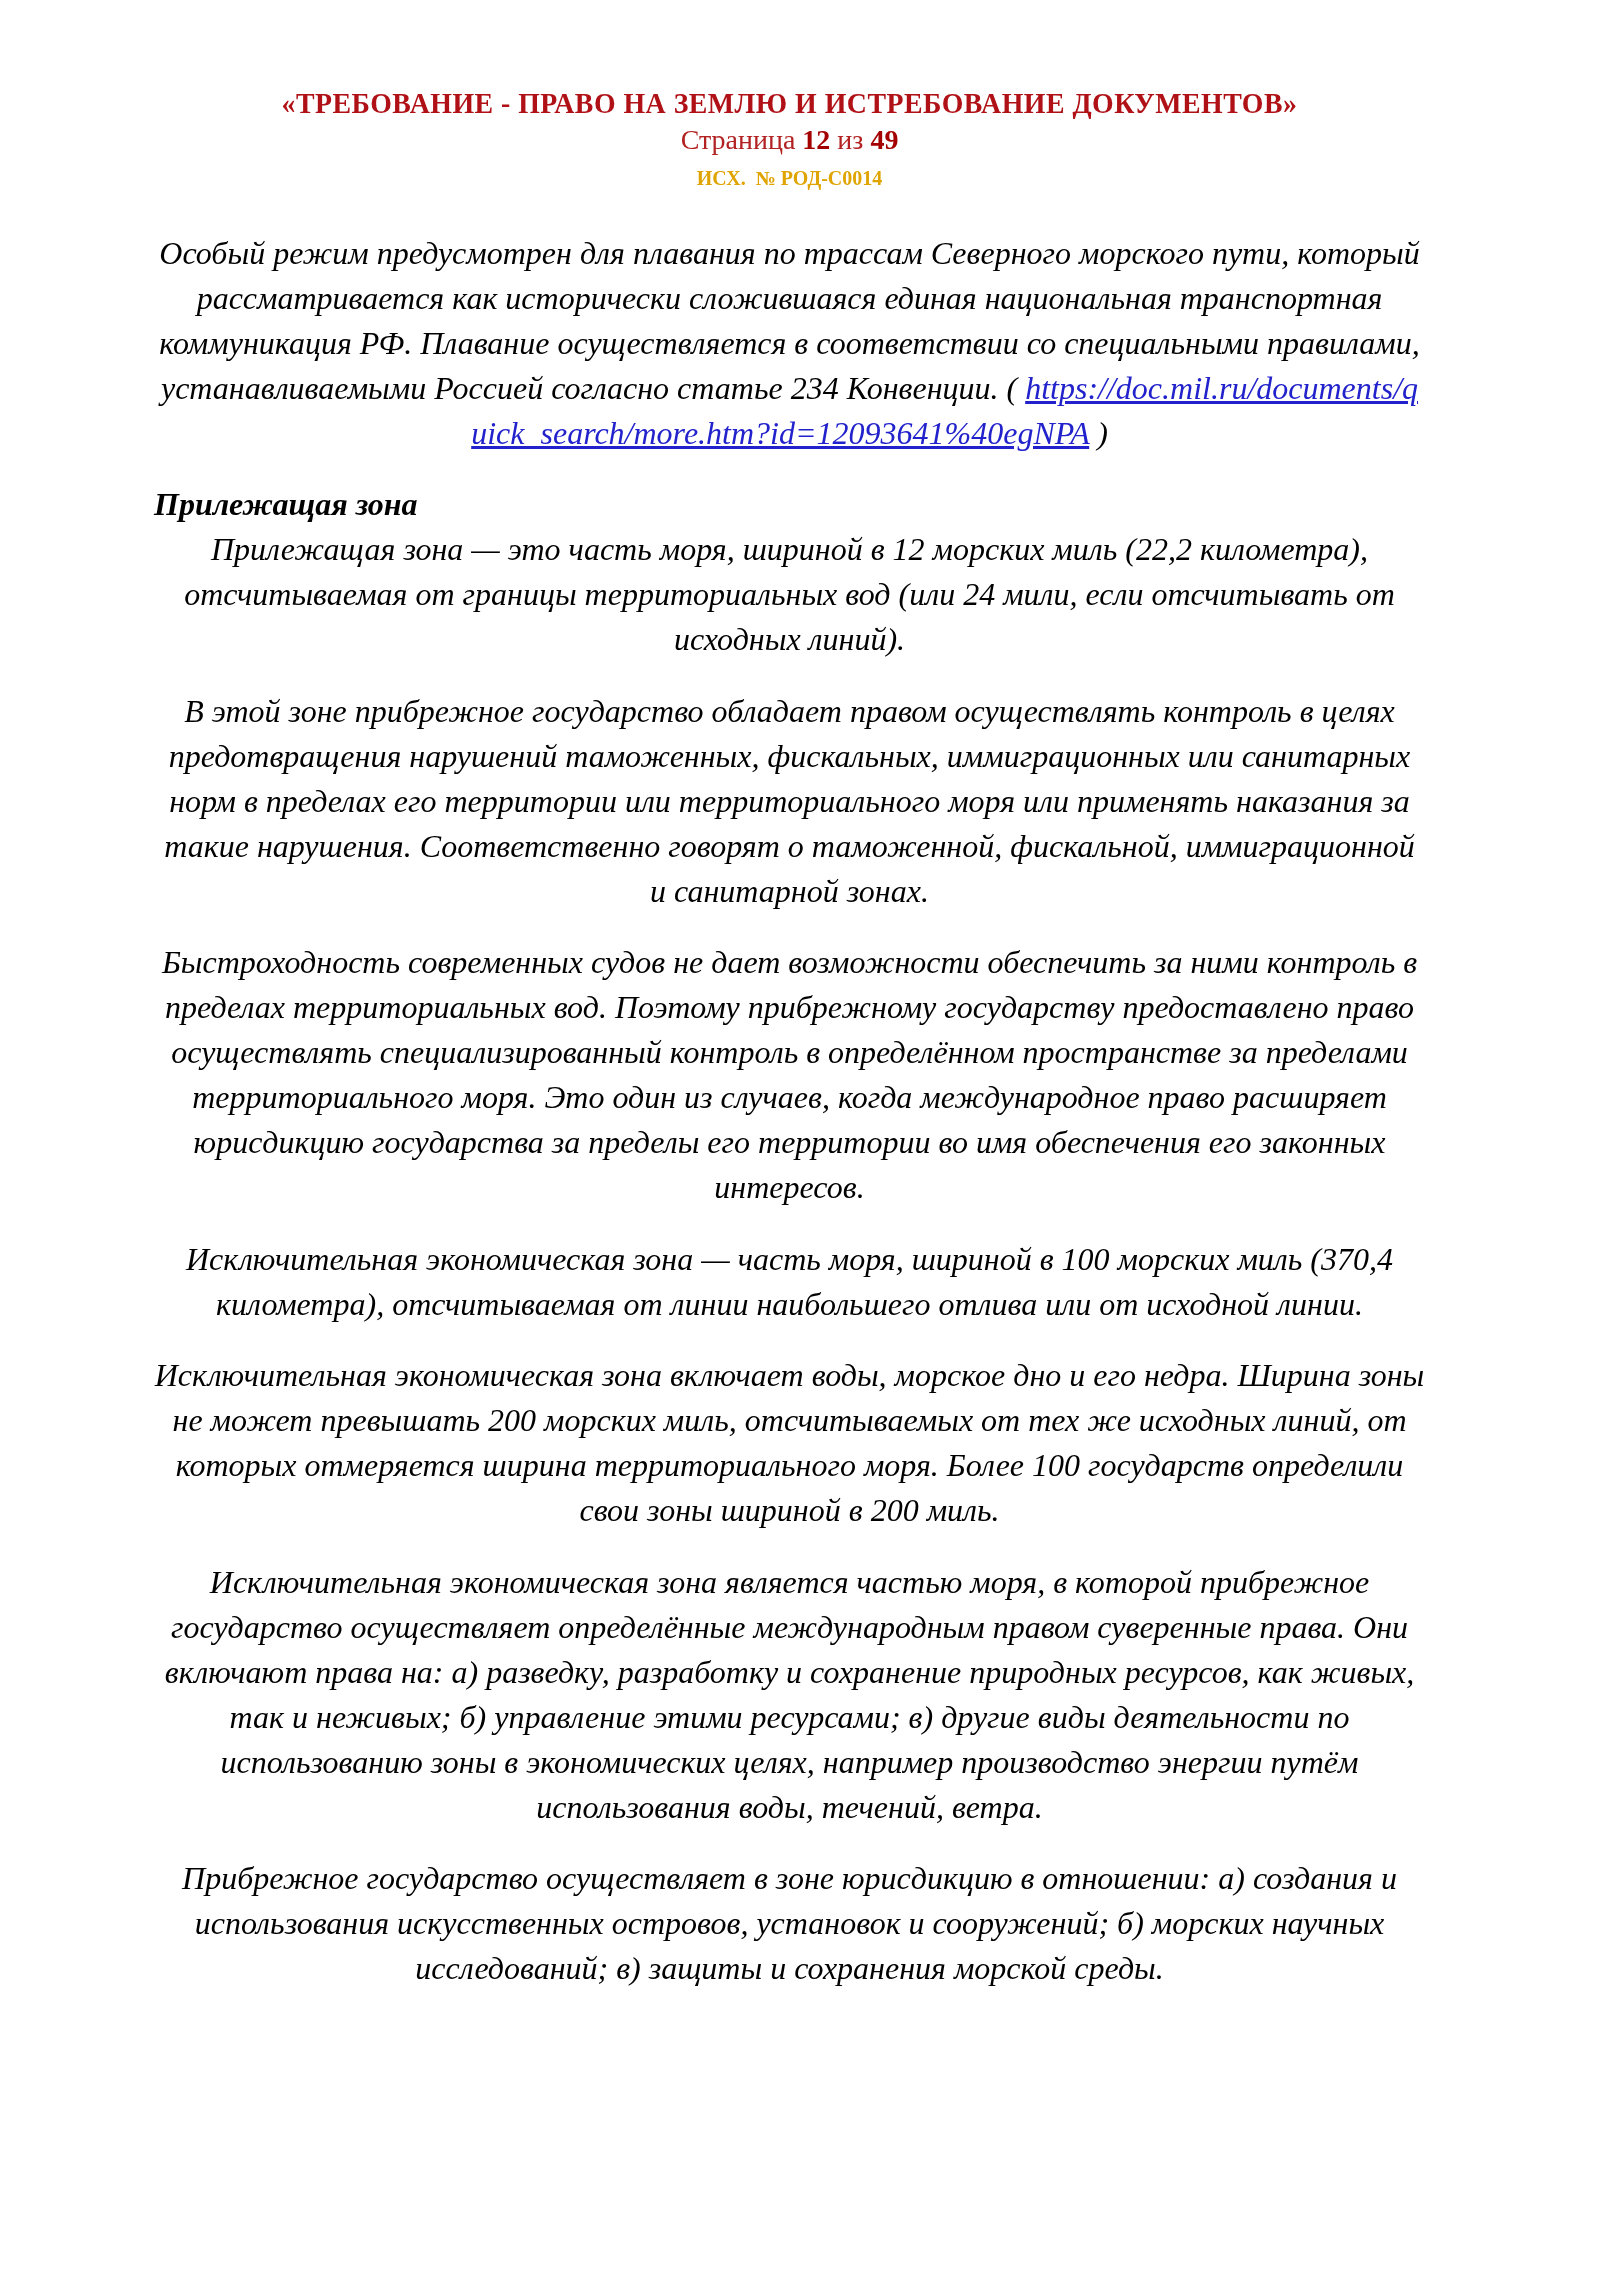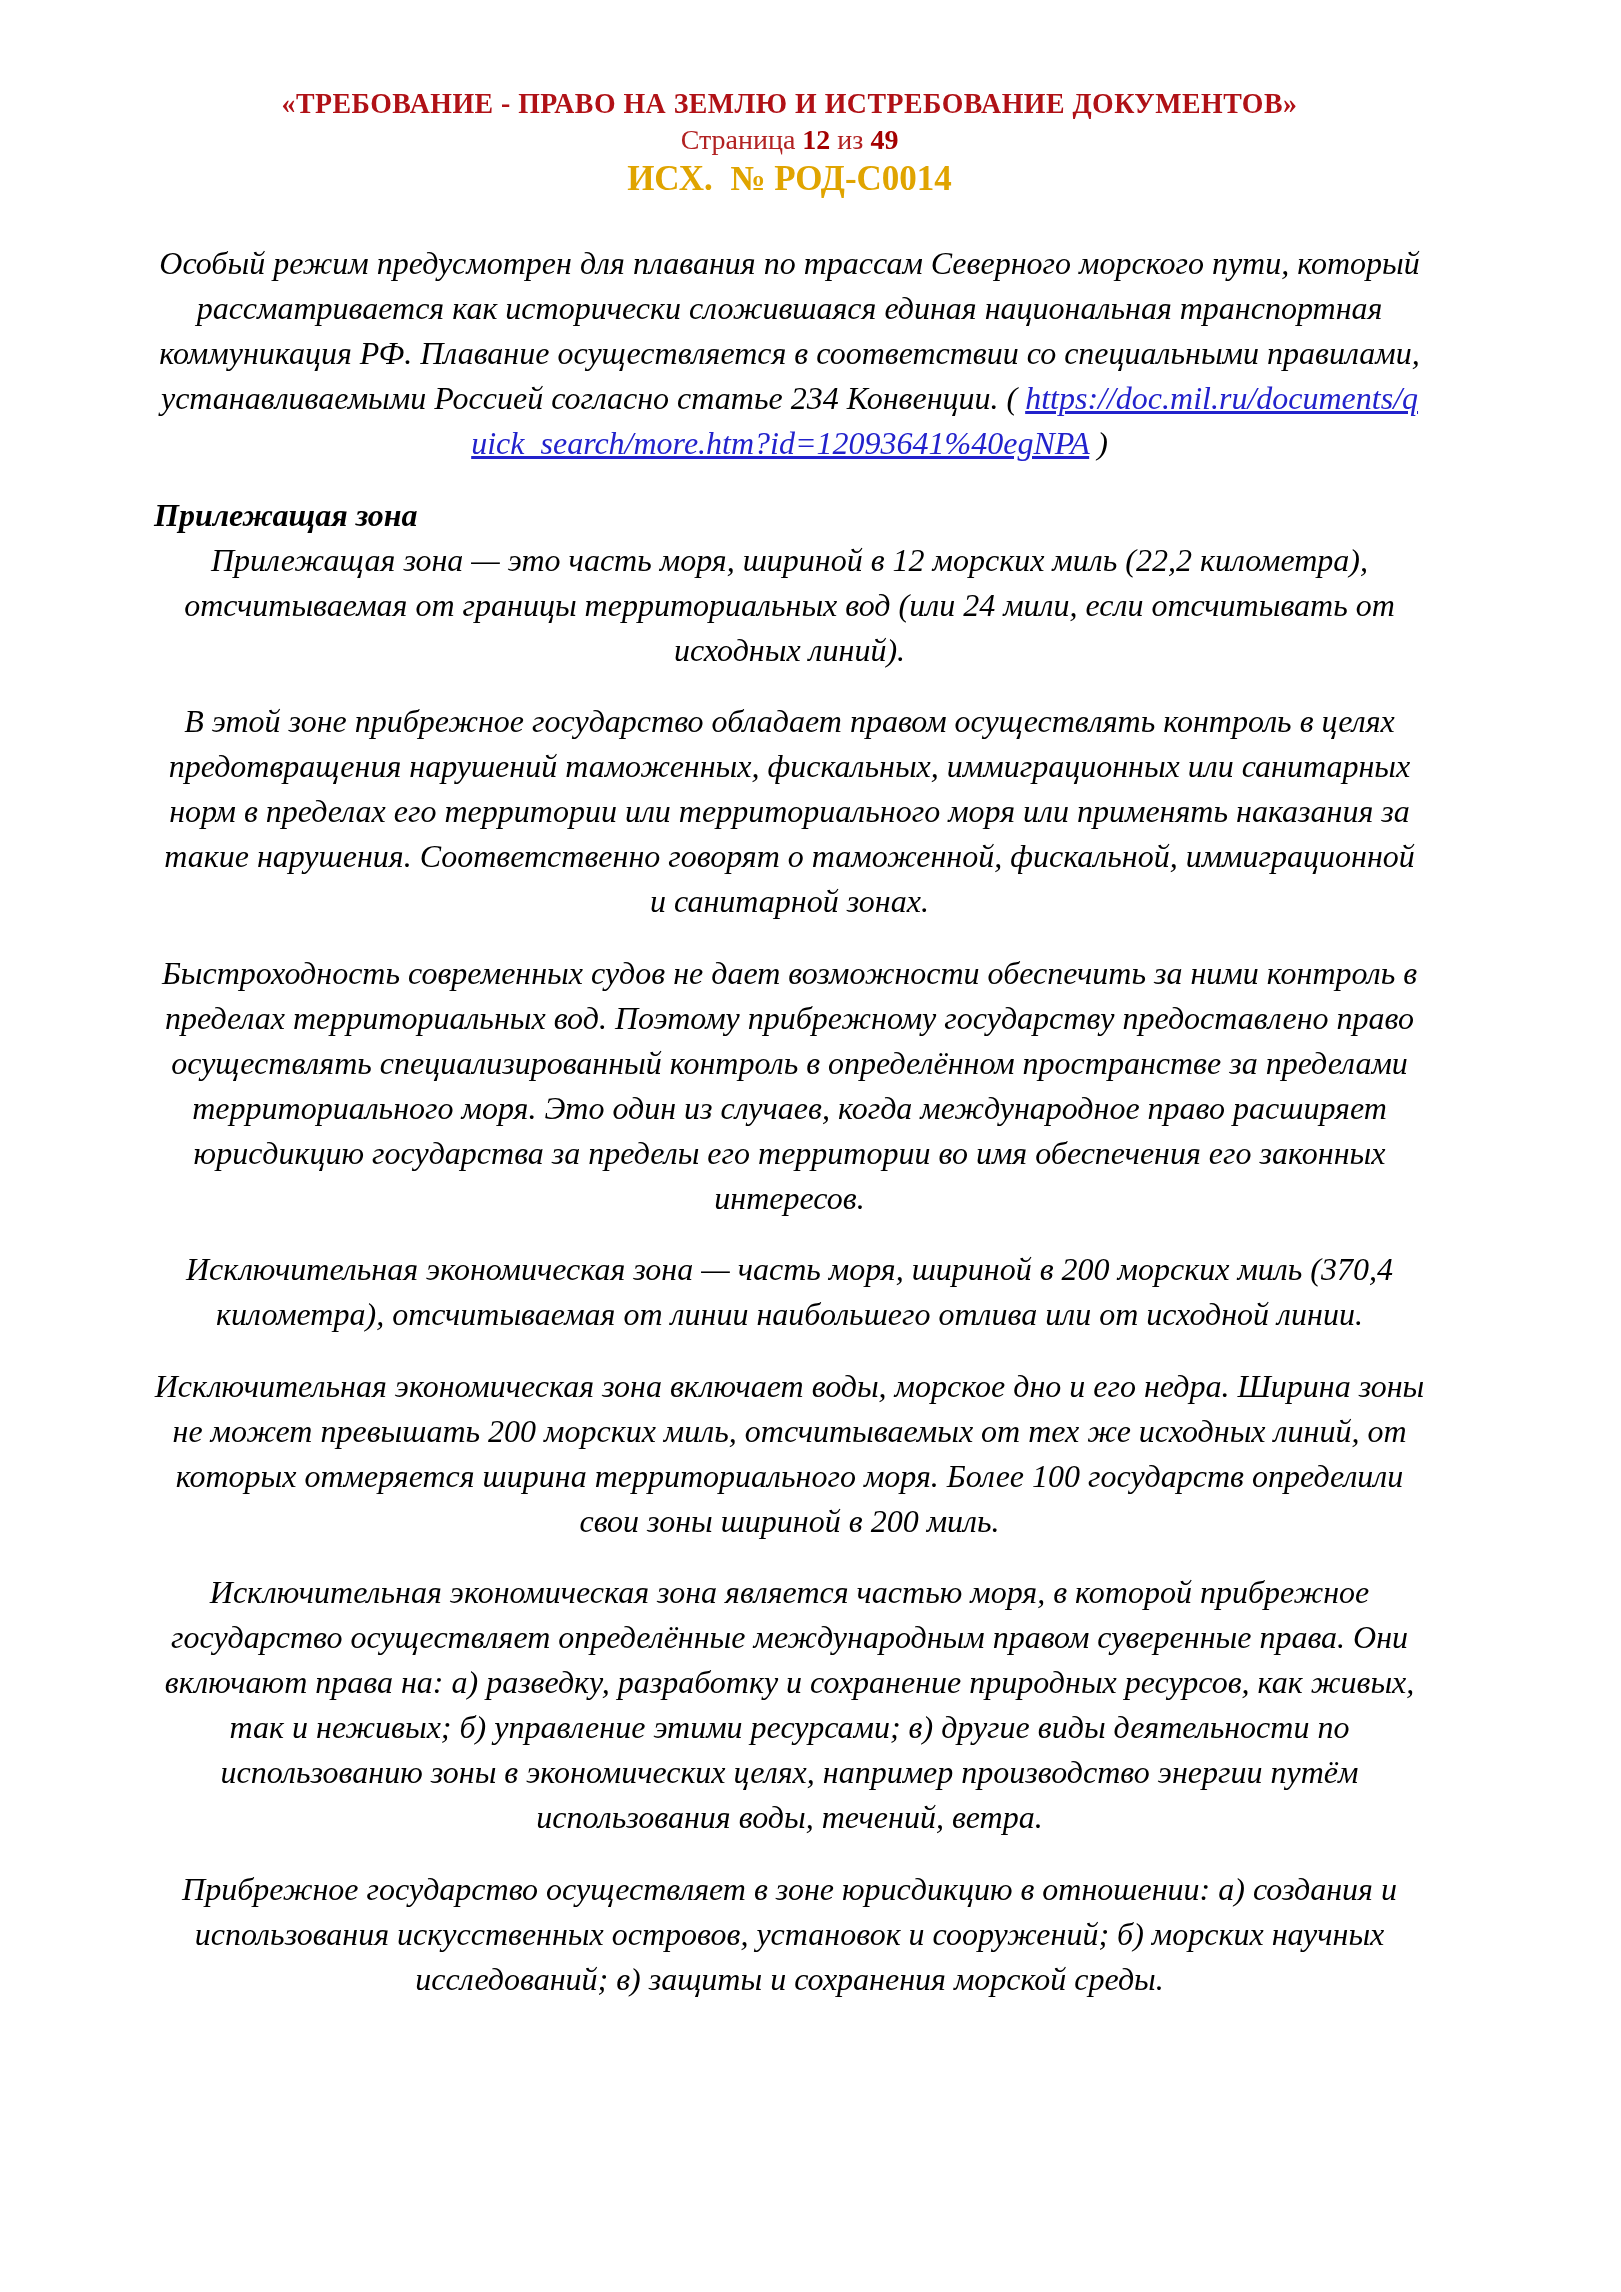--- a/index.html
+++ b/index.html
@@ -33,25 +33,25 @@
   .doc-pageline {
     font-size: 28px;
     color: var(--pagetext-color, #b22222);
     margin-top: 2px;
   }
   .doc-pageline .pagenum {
     font-weight: bold;
     color: var(--pagenum-color, #a40000);
   }
   .doc-refline {
-    font-size: 35px;
+    font-size: 20px;
     font-weight: bold;
     color: var(--ref-color, #e0a400);
     white-space: pre-wrap;
-    margin-top: 0;
+    margin-top: 8px;
   }
   .doc-body {
     color: #000000;
     font-style: italic;
     font-size: 32px;
     line-height: 45px;
   }
   .para {
     margin: 0 0 26.5px 0;
     text-align: center;
@@ -86,21 +86,21 @@
 
     <h2 class="heading">Прилежащая зона</h2>
 
     <p class="para">Прилежащая зона — это часть моря, шириной в 12 морских миль (22,2 километра), отсчитываемая от границы территориальных вод (или 24 мили, если отсчитывать от исходных линий).</p>
 
     <p class="para">В этой зоне прибрежное государство обладает правом осуществлять контроль в целях предотвращения нарушений таможенных, фискальных, иммиграционных или санитарных норм в пределах его территории или территориального моря или применять наказания за такие нарушения. Соответственно говорят о таможенной, фискальной, иммиграционной и санитарной зонах.</p>
 
     <p class="para">Быстроходность современных судов не дает возможности обеспечить за ними контроль в пределах территориальных вод. Поэтому прибрежному государству предоставлено право осуществлять специализированный контроль в определённом пространстве за пределами территориального моря. Это один из случаев, когда международное право расширяет юрисдикцию государства за пределы его территории во имя обеспечения его законных интересов.</p>
 
 
-    <p class="para">Исключительная экономическая зона — часть моря, шириной в 200 морских миль (370,4 километра), отсчитываемая от линии наибольшего отлива или от исходной линии.</p>
+    <p class="para">Исключительная экономическая зона — часть моря, шириной в 100 морских миль (370,4 километра), отсчитываемая от линии наибольшего отлива или от исходной линии.</p>
 
     <p class="para">Исключительная экономическая зона включает воды, морское дно и его недра. Ширина зоны не может превышать 200 морских миль, отсчитываемых от тех же исходных линий, от которых отмеряется ширина территориального моря. Более 100 государств определили свои зоны шириной в 200 миль.</p>
 
     <p class="para">Исключительная экономическая зона является частью моря, в которой прибрежное государство осуществляет определённые международным правом суверенные права. Они включают права на: а) разведку, разработку и сохранение природных ресурсов, как живых, так и неживых; б) управление этими ресурсами; в) другие виды деятельности по использованию зоны в экономических целях, например производство энергии путём использования воды, течений, ветра.</p>
 
     <p class="para">Прибрежное государство осуществляет в зоне юрисдикцию в отношении: а) создания и использования искусственных островов, установок и сооружений; б) морских научных исследований; в) защиты и сохранения морской среды.</p>
 
 
   </div>
 

